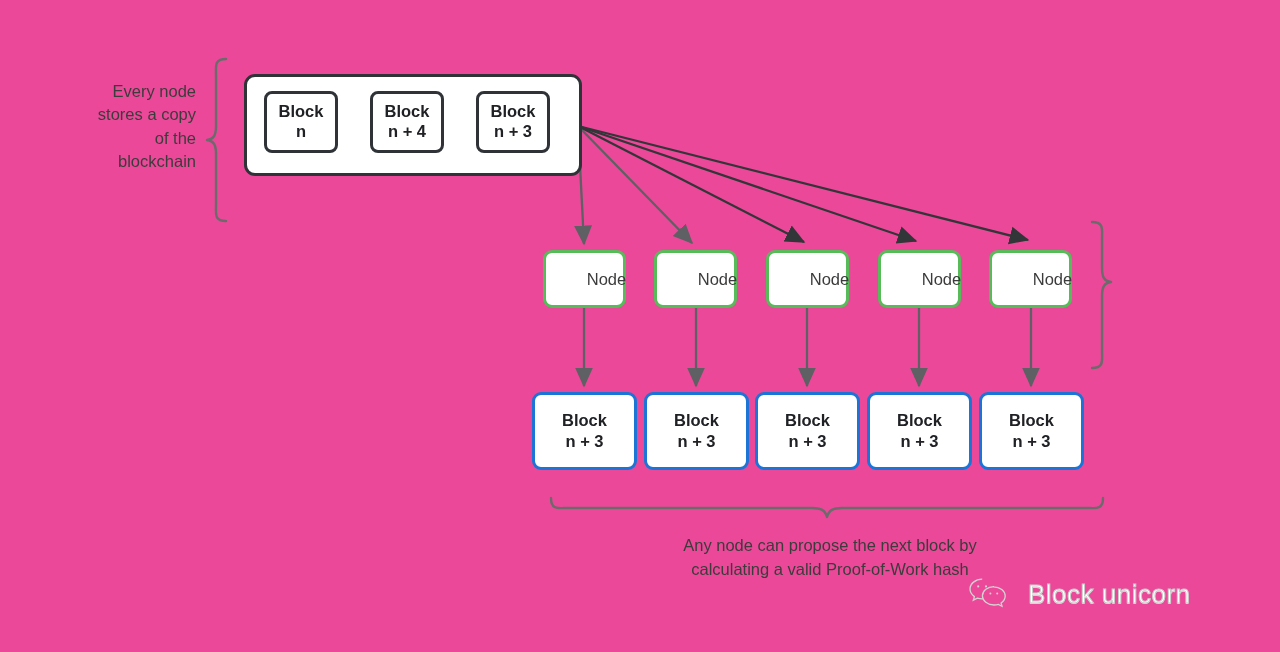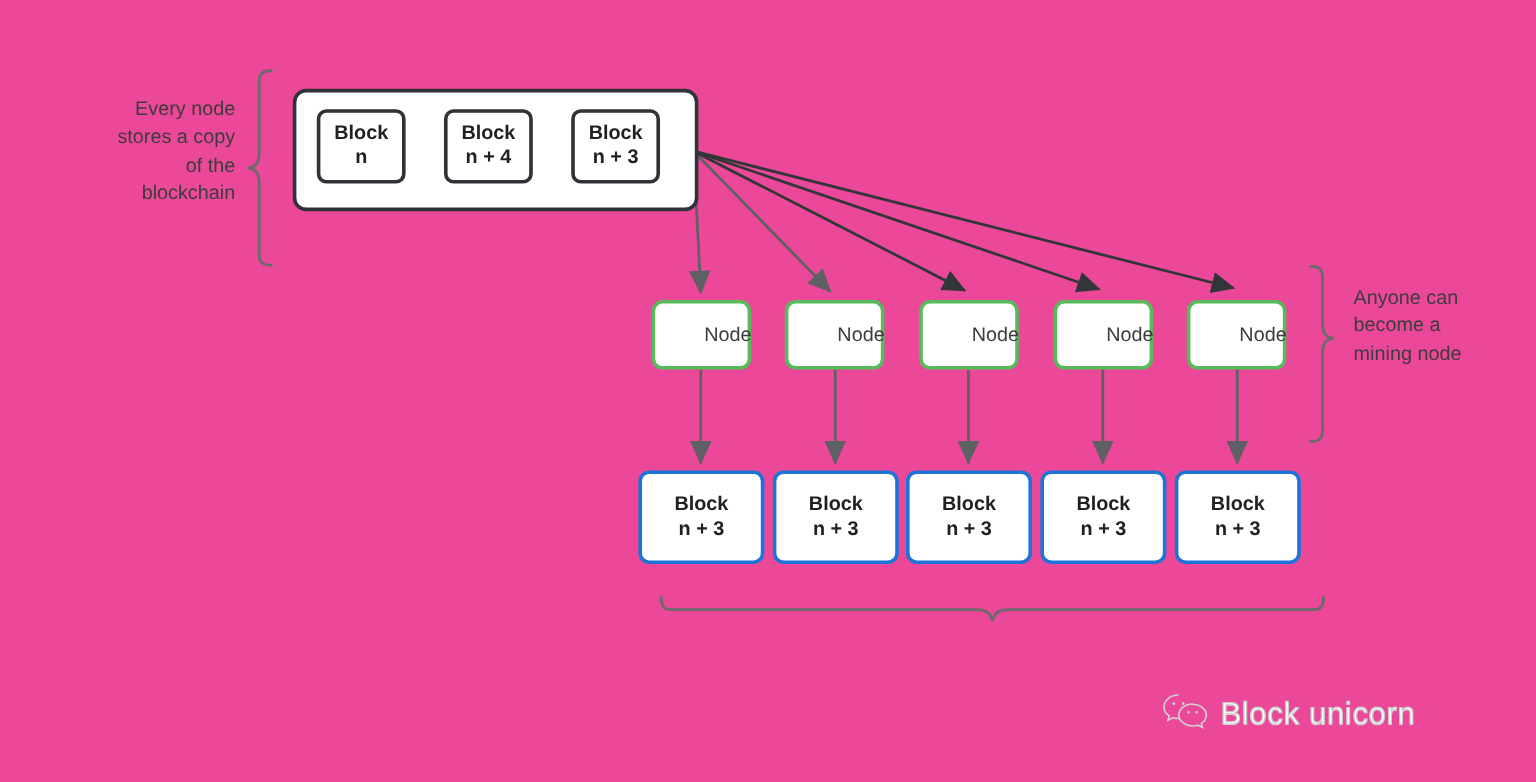--- a/index.html
+++ b/index.html
@@ -130,21 +130,21 @@
     line-height: 1.25;
   }
 
   
   #watermark {
     position: absolute;
     left: 968px;
     top: 577px;
     display: flex;
     align-items: center;
-    gap: 9px;
+    gap: 20px;
   }
   #watermark-text {
     font-size: 26px;
     color: #ffffff;
     -webkit-text-stroke: 1px #c9c9c9;
     text-shadow: 0 1px 0 #e2e2e2;
     letter-spacing: 0.5px;
   }
 </style>
 </head>
@@ -267,24 +267,23 @@
   </div>
   <div class="new-block" style="left:867px;">
     <span>Block</span>
     <span>n + 3</span>
   </div>
   <div class="new-block" style="left:979px;">
     <span>Block</span>
     <span>n + 3</span>
   </div>
 
-  <div class="side-label" id="label-right">Anyone can
-become a
-mining node</div>
-
+
+  <div id="label-bottom">Any node can propose the next block by
+calculating a valid Proof-of-Work hash</div>
 
   <div id="watermark">
     <svg width="40" height="34" viewBox="0 0 40 34">
       <g fill="none" stroke="#d3d3d3" stroke-width="1.3">
         <path d="M14.2 2.2 C7.3 2.2 2 6.7 2 12.1 c0 3.0 1.7 5.7 4.4 7.5 l-1.1 3.6 4.0 -2.1
                  c1.5 0.4 3.1 0.7 4.8 0.7 0.4 0 0.8 0 1.2 -0.05"></path>
         <circle cx="10.2" cy="9.4" r="1.1" fill="#d3d3d3" stroke="none"></circle>
         <circle cx="18.0" cy="9.4" r="1.1" fill="#d3d3d3" stroke="none"></circle>
         <path d="M25.6 9.8 C32.0 9.8 37.2 14.0 37.2 19.0 c0 2.8 -1.6 5.3 -4.1 7.0
                  l0.9 3.3 -3.6 -1.9 c-1.4 0.4 -2.9 0.6 -4.4 0.6 -6.4 0 -11.6 -4.2 -11.6 -9.2

